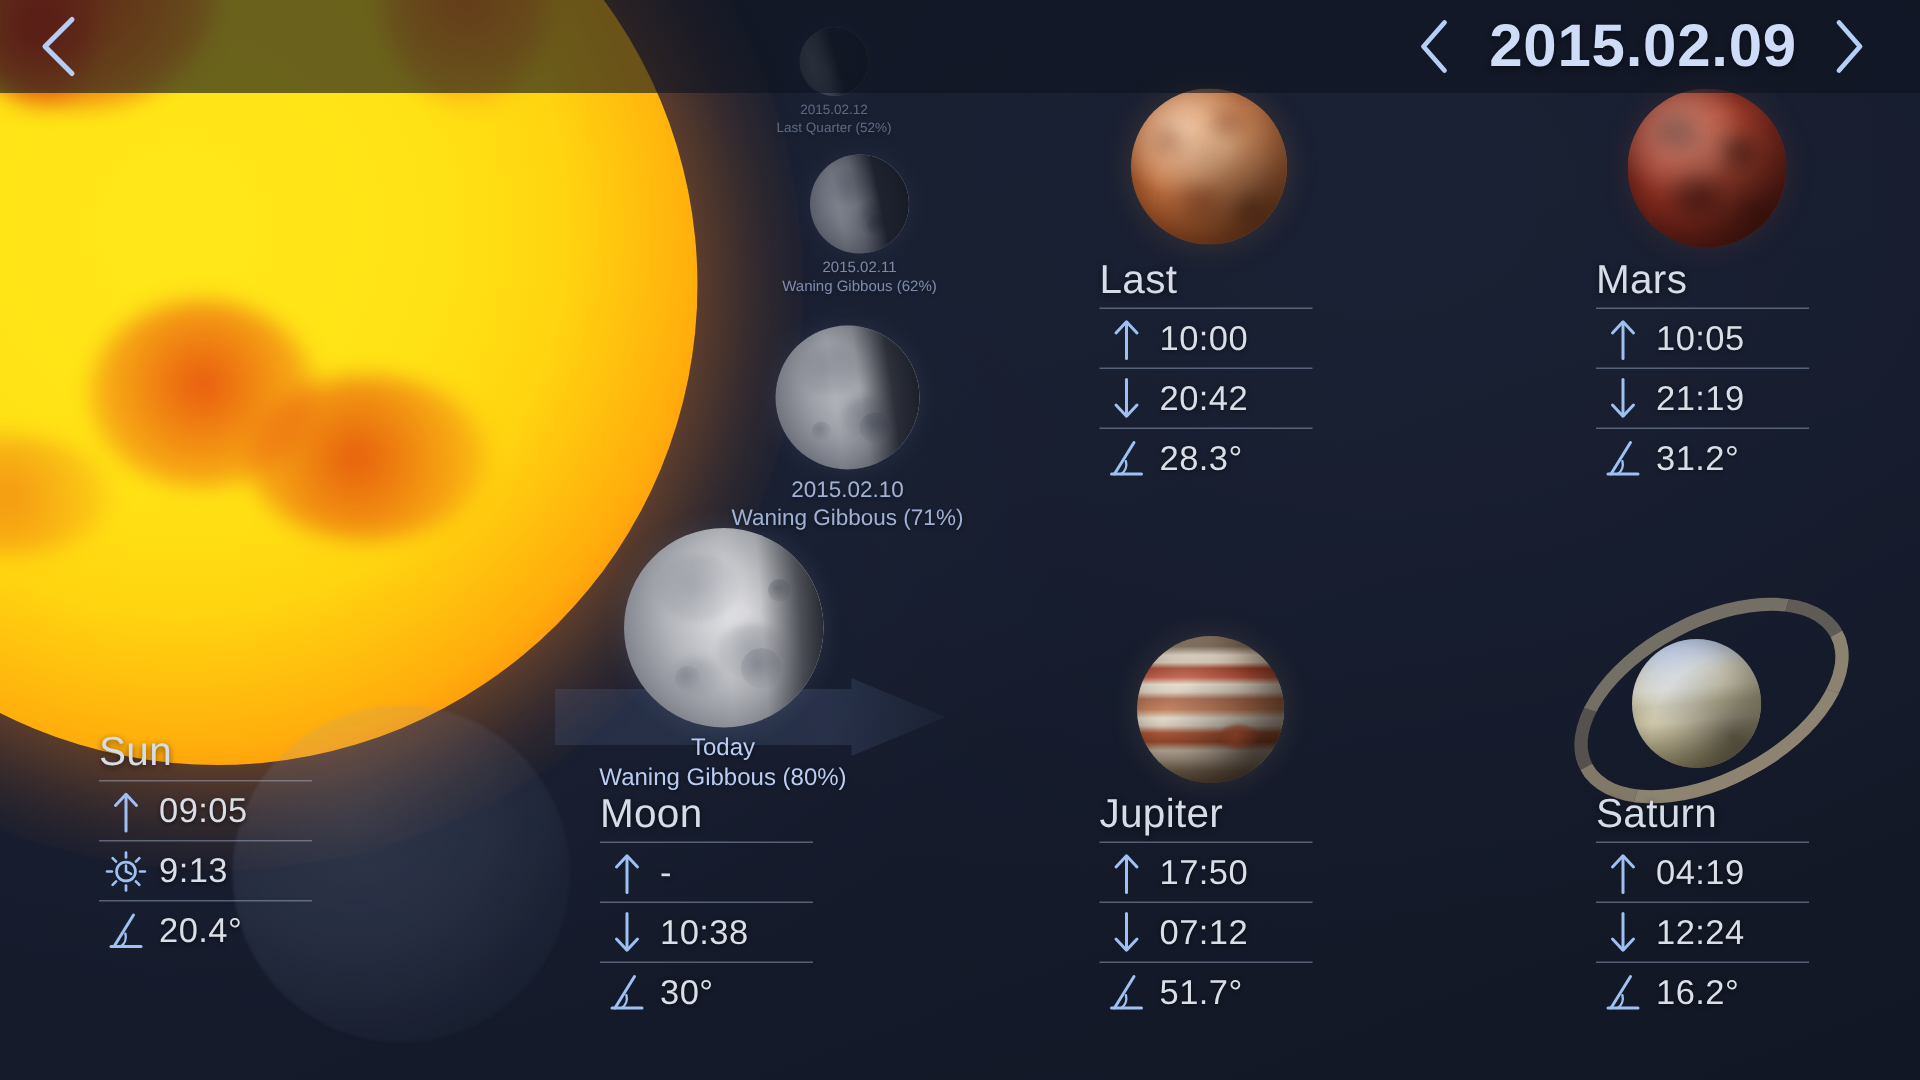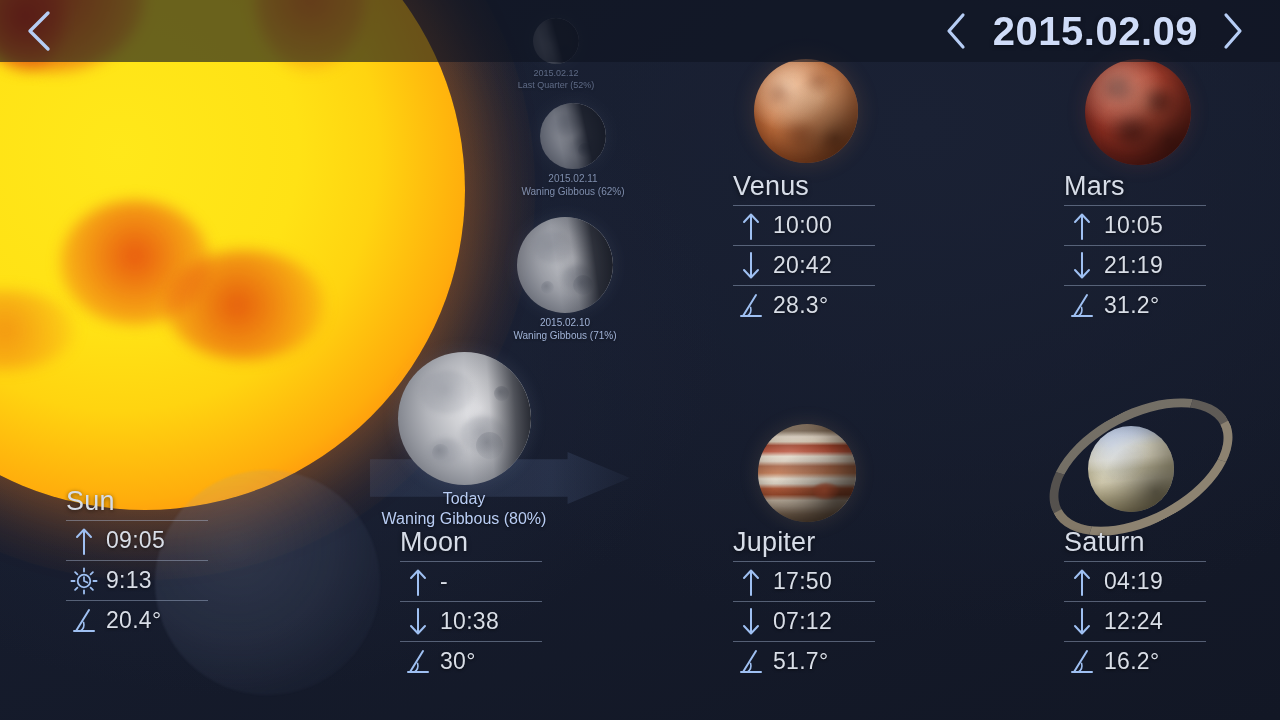--- a/index.html
+++ b/index.html
@@ -310,27 +310,27 @@
     </div>
 
     <div class="moon-item" style="left:483px; top:217px; width:164px; opacity:0.84;">
       <div class="moon-ball" style="width:96px; height:96px;">
         <div class="mare" style="left:16px; top:14px; width:40px; height:32px;"></div>
         <div class="mare" style="left:44px; top:48px; width:34px; height:26px;"></div>
         <div class="crater" style="left:56px; top:58px; width:20px; height:20px;"></div>
         <div class="crater" style="left:24px; top:64px; width:13px; height:13px;"></div>
         <div class="shade" style="background:linear-gradient(262deg, rgba(6,9,18,0.90) 0%, rgba(6,9,18,0.78) 22%, rgba(6,9,18,0.18) 42%, rgba(6,9,18,0) 58%);"></div>
       </div>
-      <div class="moon-label" style="font-size:10px;">
+      <div class="moon-label" style="font-size:15px;">
         <span class="d1">2015.02.10</span>
         <span class="d2">Waning Gibbous (71%)</span>
       </div>
     </div>
 
-    <div class="moon-item" style="left:363px; top:352px; width:202px; z-index:5;">
+    <div class="moon-item" style="left:381px; top:352px; width:202px; z-index:5;">
       <div class="moon-ball" style="width:133px; height:133px;">
         <div class="mare" style="left:22px; top:18px; width:54px; height:44px;"></div>
         <div class="mare" style="left:62px; top:64px; width:46px; height:36px;"></div>
         <div class="mare" style="left:30px; top:86px; width:36px; height:26px;"></div>
         <div class="crater" style="left:78px; top:80px; width:27px; height:27px;"></div>
         <div class="crater" style="left:34px; top:92px; width:17px; height:17px;"></div>
         <div class="crater" style="left:96px; top:34px; width:15px; height:15px;"></div>
         <div class="shade" style="background:linear-gradient(266deg, rgba(6,9,18,0.86) 0%, rgba(6,9,18,0.62) 14%, rgba(6,9,18,0.12) 32%, rgba(6,9,18,0) 48%);"></div>
       </div>
       <div class="moon-label" style="font-size:16px;">
@@ -437,21 +437,21 @@
               <line x1="3" y1="24" x2="23" y2="24"></line>
               <path d="M9.5 24 A8 8 0 0 0 12.6 15.4" stroke-width="1.6"></path>
             </g>
           </svg>
       </span>
       <span class="row-val">30°</span>
     </div>
   </div>
 
   <div class="panel" style="left:733px; top:172px;">
-    <div class="panel-title">Venus</div>
+    <div class="panel-title">Last</div>
     <div class="panel-row">
       <span class="row-icon">
         <svg width="22" height="30" viewBox="0 0 22 30">
             <g fill="none" stroke="#9fc0f2" stroke-width="2" stroke-linecap="round" stroke-linejoin="round">
               <line x1="11" y1="28" x2="11" y2="4"></line>
               <polyline points="4,11 11,3.5 18,11"></polyline>
             </g>
           </svg>
       </span>
       <span class="row-val">10:00</span>

